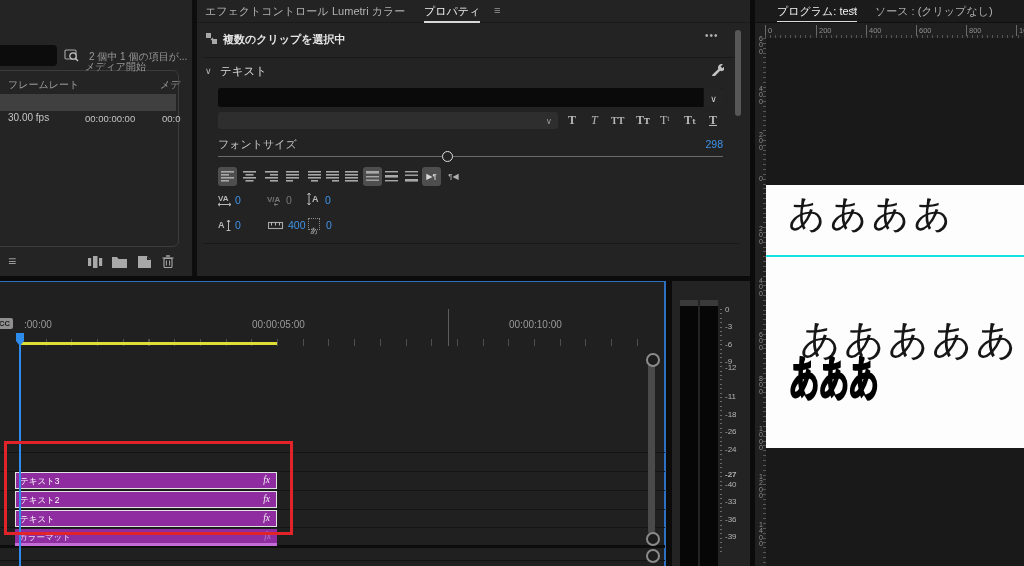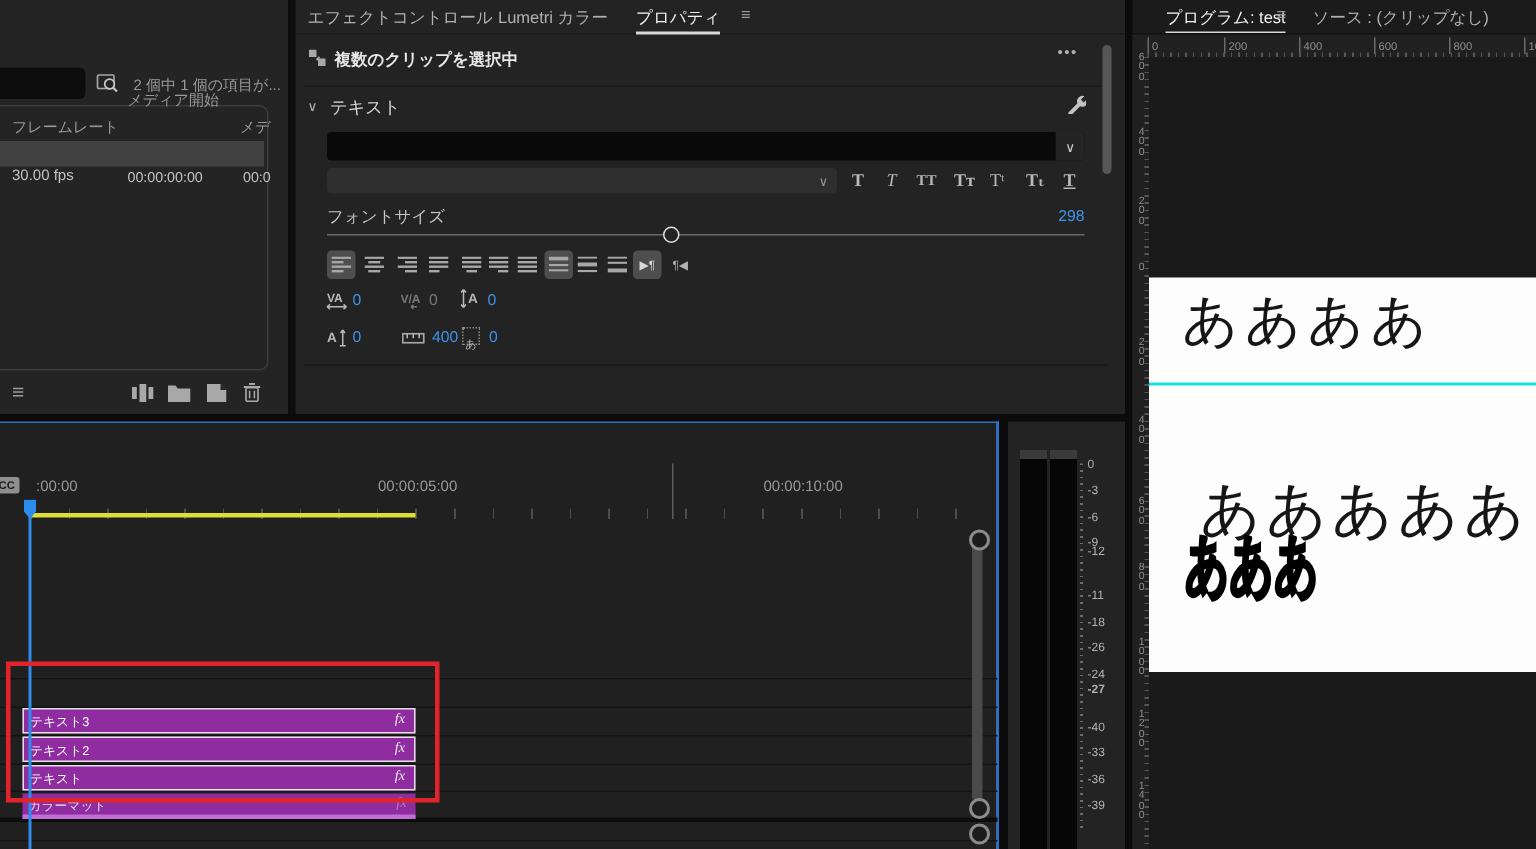--- a/index.html
+++ b/index.html
@@ -311,21 +311,21 @@
     <div class="abs" style="left:48px;top:28px;width:2px;height:246px;background:repeating-linear-gradient(180deg,#6a6a6a 0,#6a6a6a 1px,transparent 1px,transparent 4.4px);"></div>
     <span class="dblbl" style="top:24px;">0</span>
     <span class="dblbl" style="top:41px;">-3</span>
     <span class="dblbl" style="top:59px;">-6</span>
     <span class="dblbl" style="top:76px;">-9</span>
     <span class="dblbl" style="top:82px;">-12</span>
     <span class="dblbl" style="top:111px;">-11</span>
     <span class="dblbl" style="top:129px;">-18</span>
     <span class="dblbl" style="top:146px;">-26</span>
     <span class="dblbl" style="top:164px;">-24</span>
-    <span class="dblbl" style="top:174px;font-weight:bold;">-27</span>
+    <span class="dblbl" style="top:189px;font-weight:bold;">-27</span>
     <span class="dblbl" style="top:199px;">-40</span>
     <span class="dblbl" style="top:216px;">-33</span>
     <span class="dblbl" style="top:234px;">-36</span>
     <span class="dblbl" style="top:251px;">-39</span>
     <span class="dblbl" style="top:269px;margin-top:40px;">-42</span>
   </div>
 
   <div class="abs" style="left:750px;top:0;width:5px;height:566px;background:#0b0b0b;"></div>
 
   <div class="panel" style="left:755px;top:0;width:269px;height:566px;background:#1b1b1c;">

